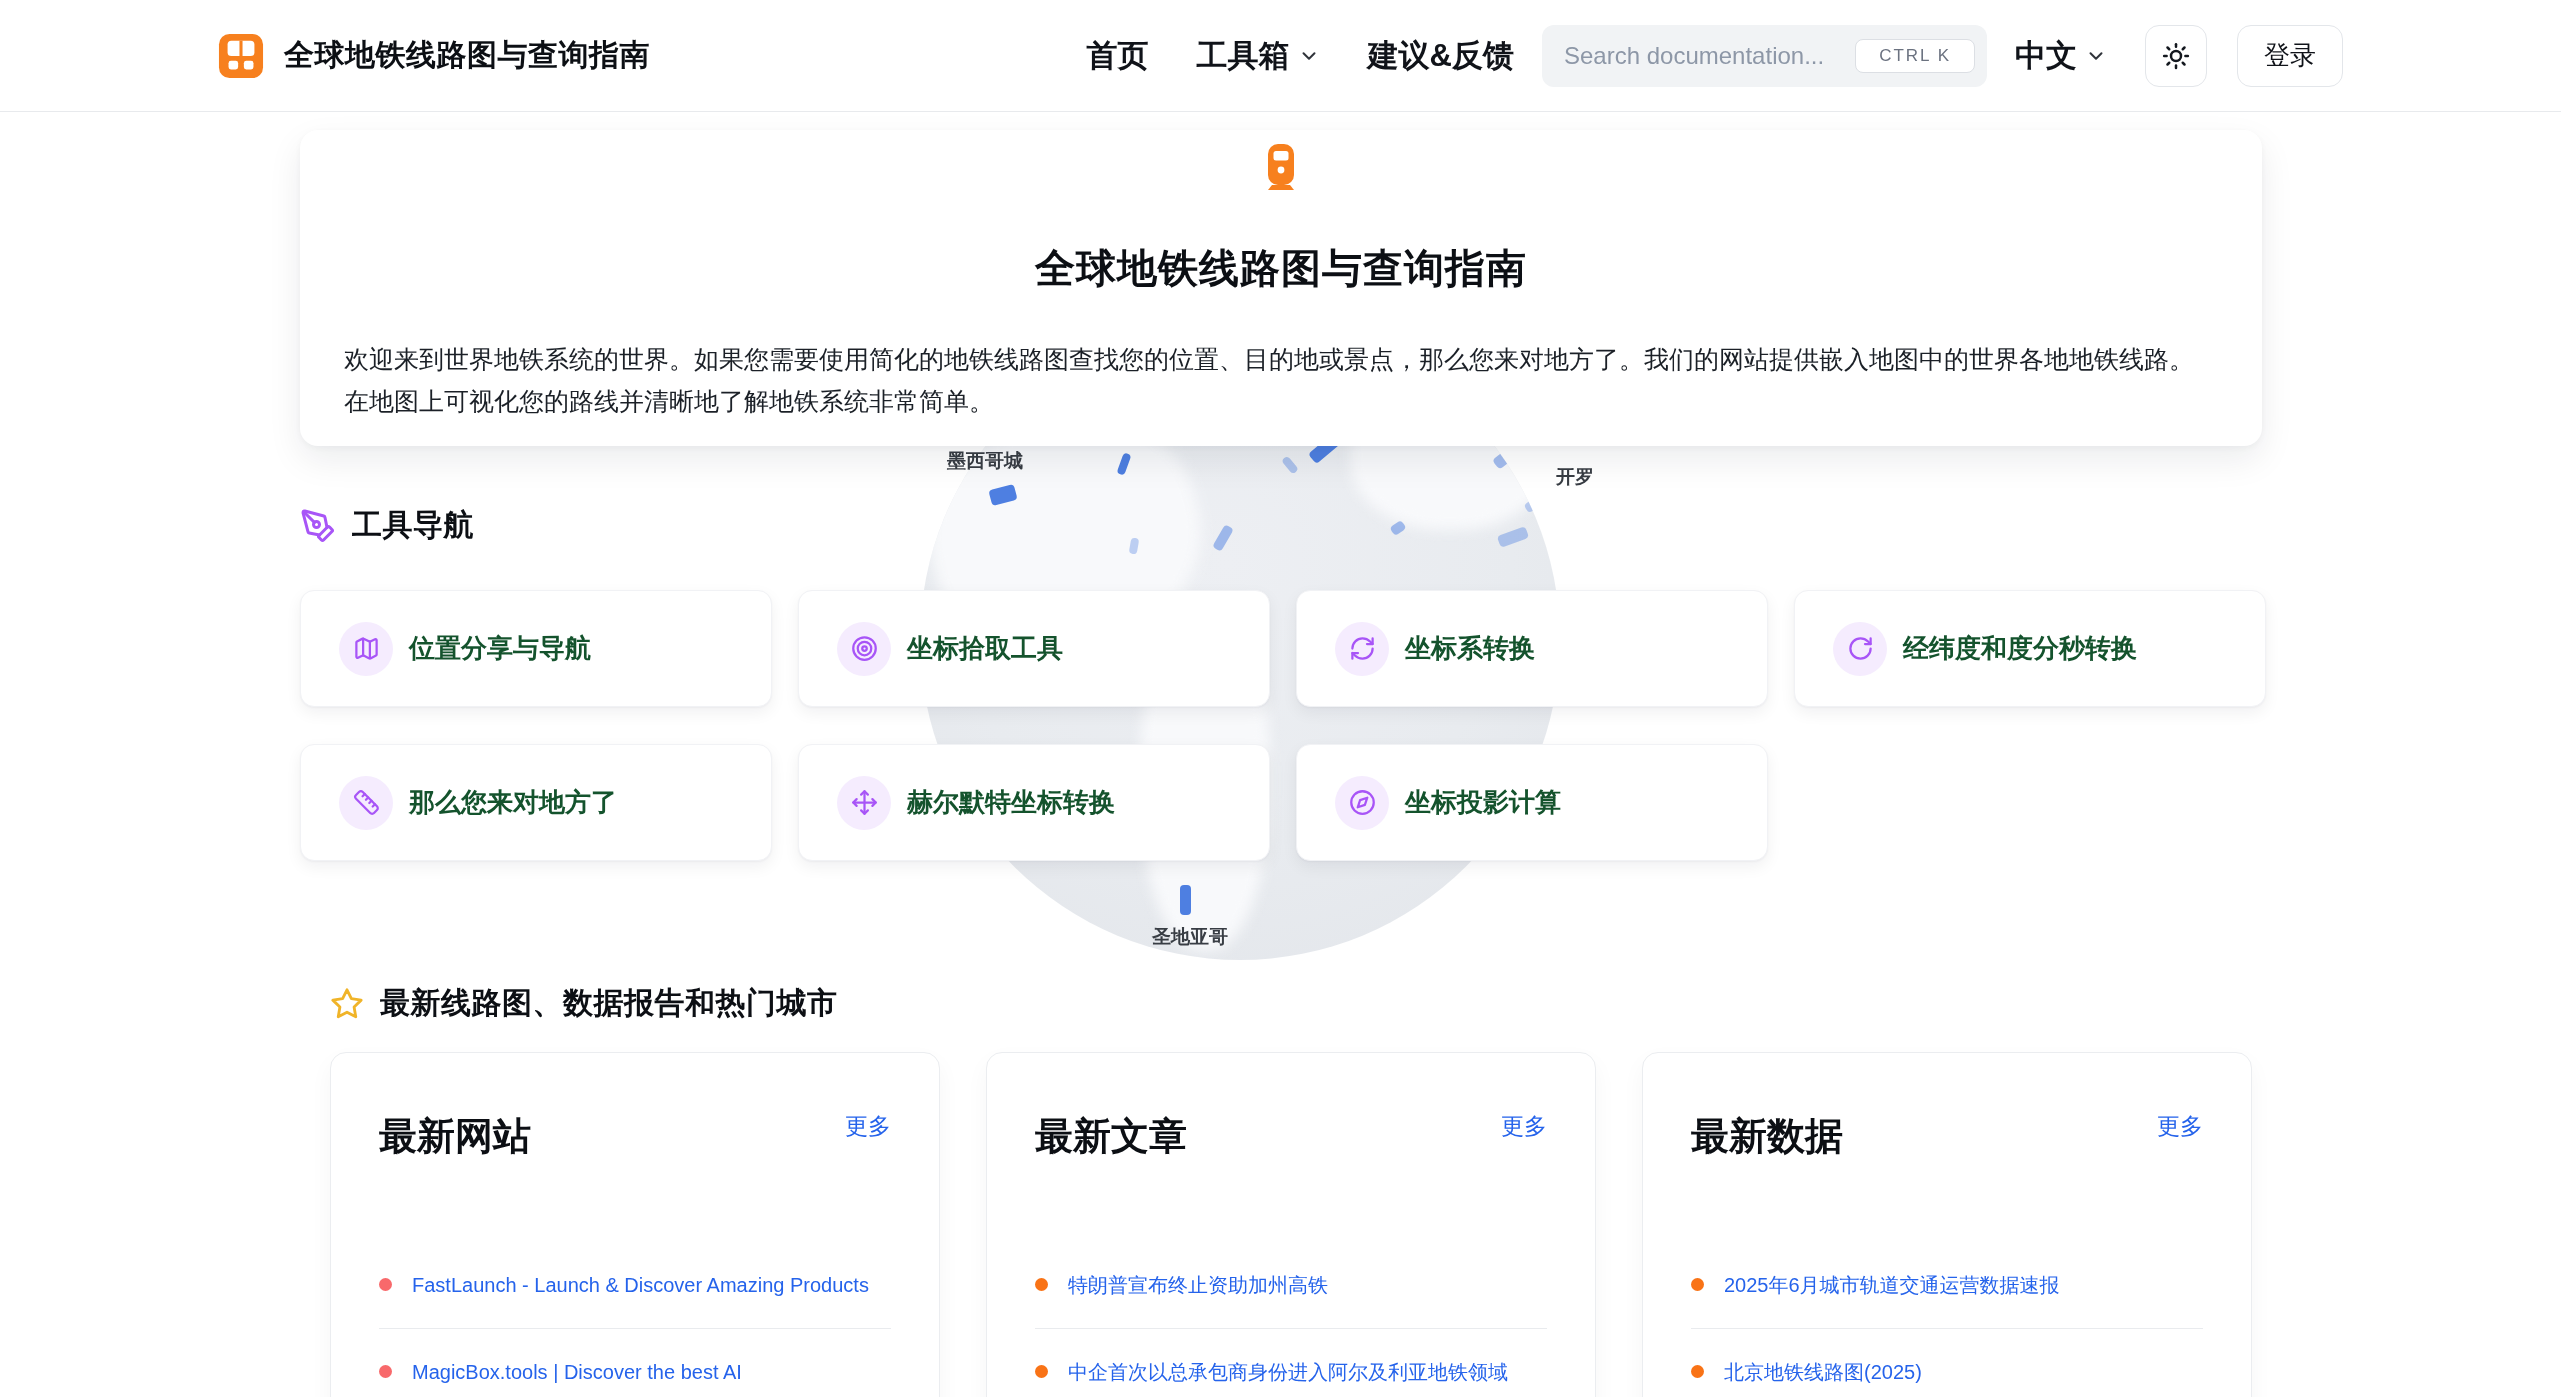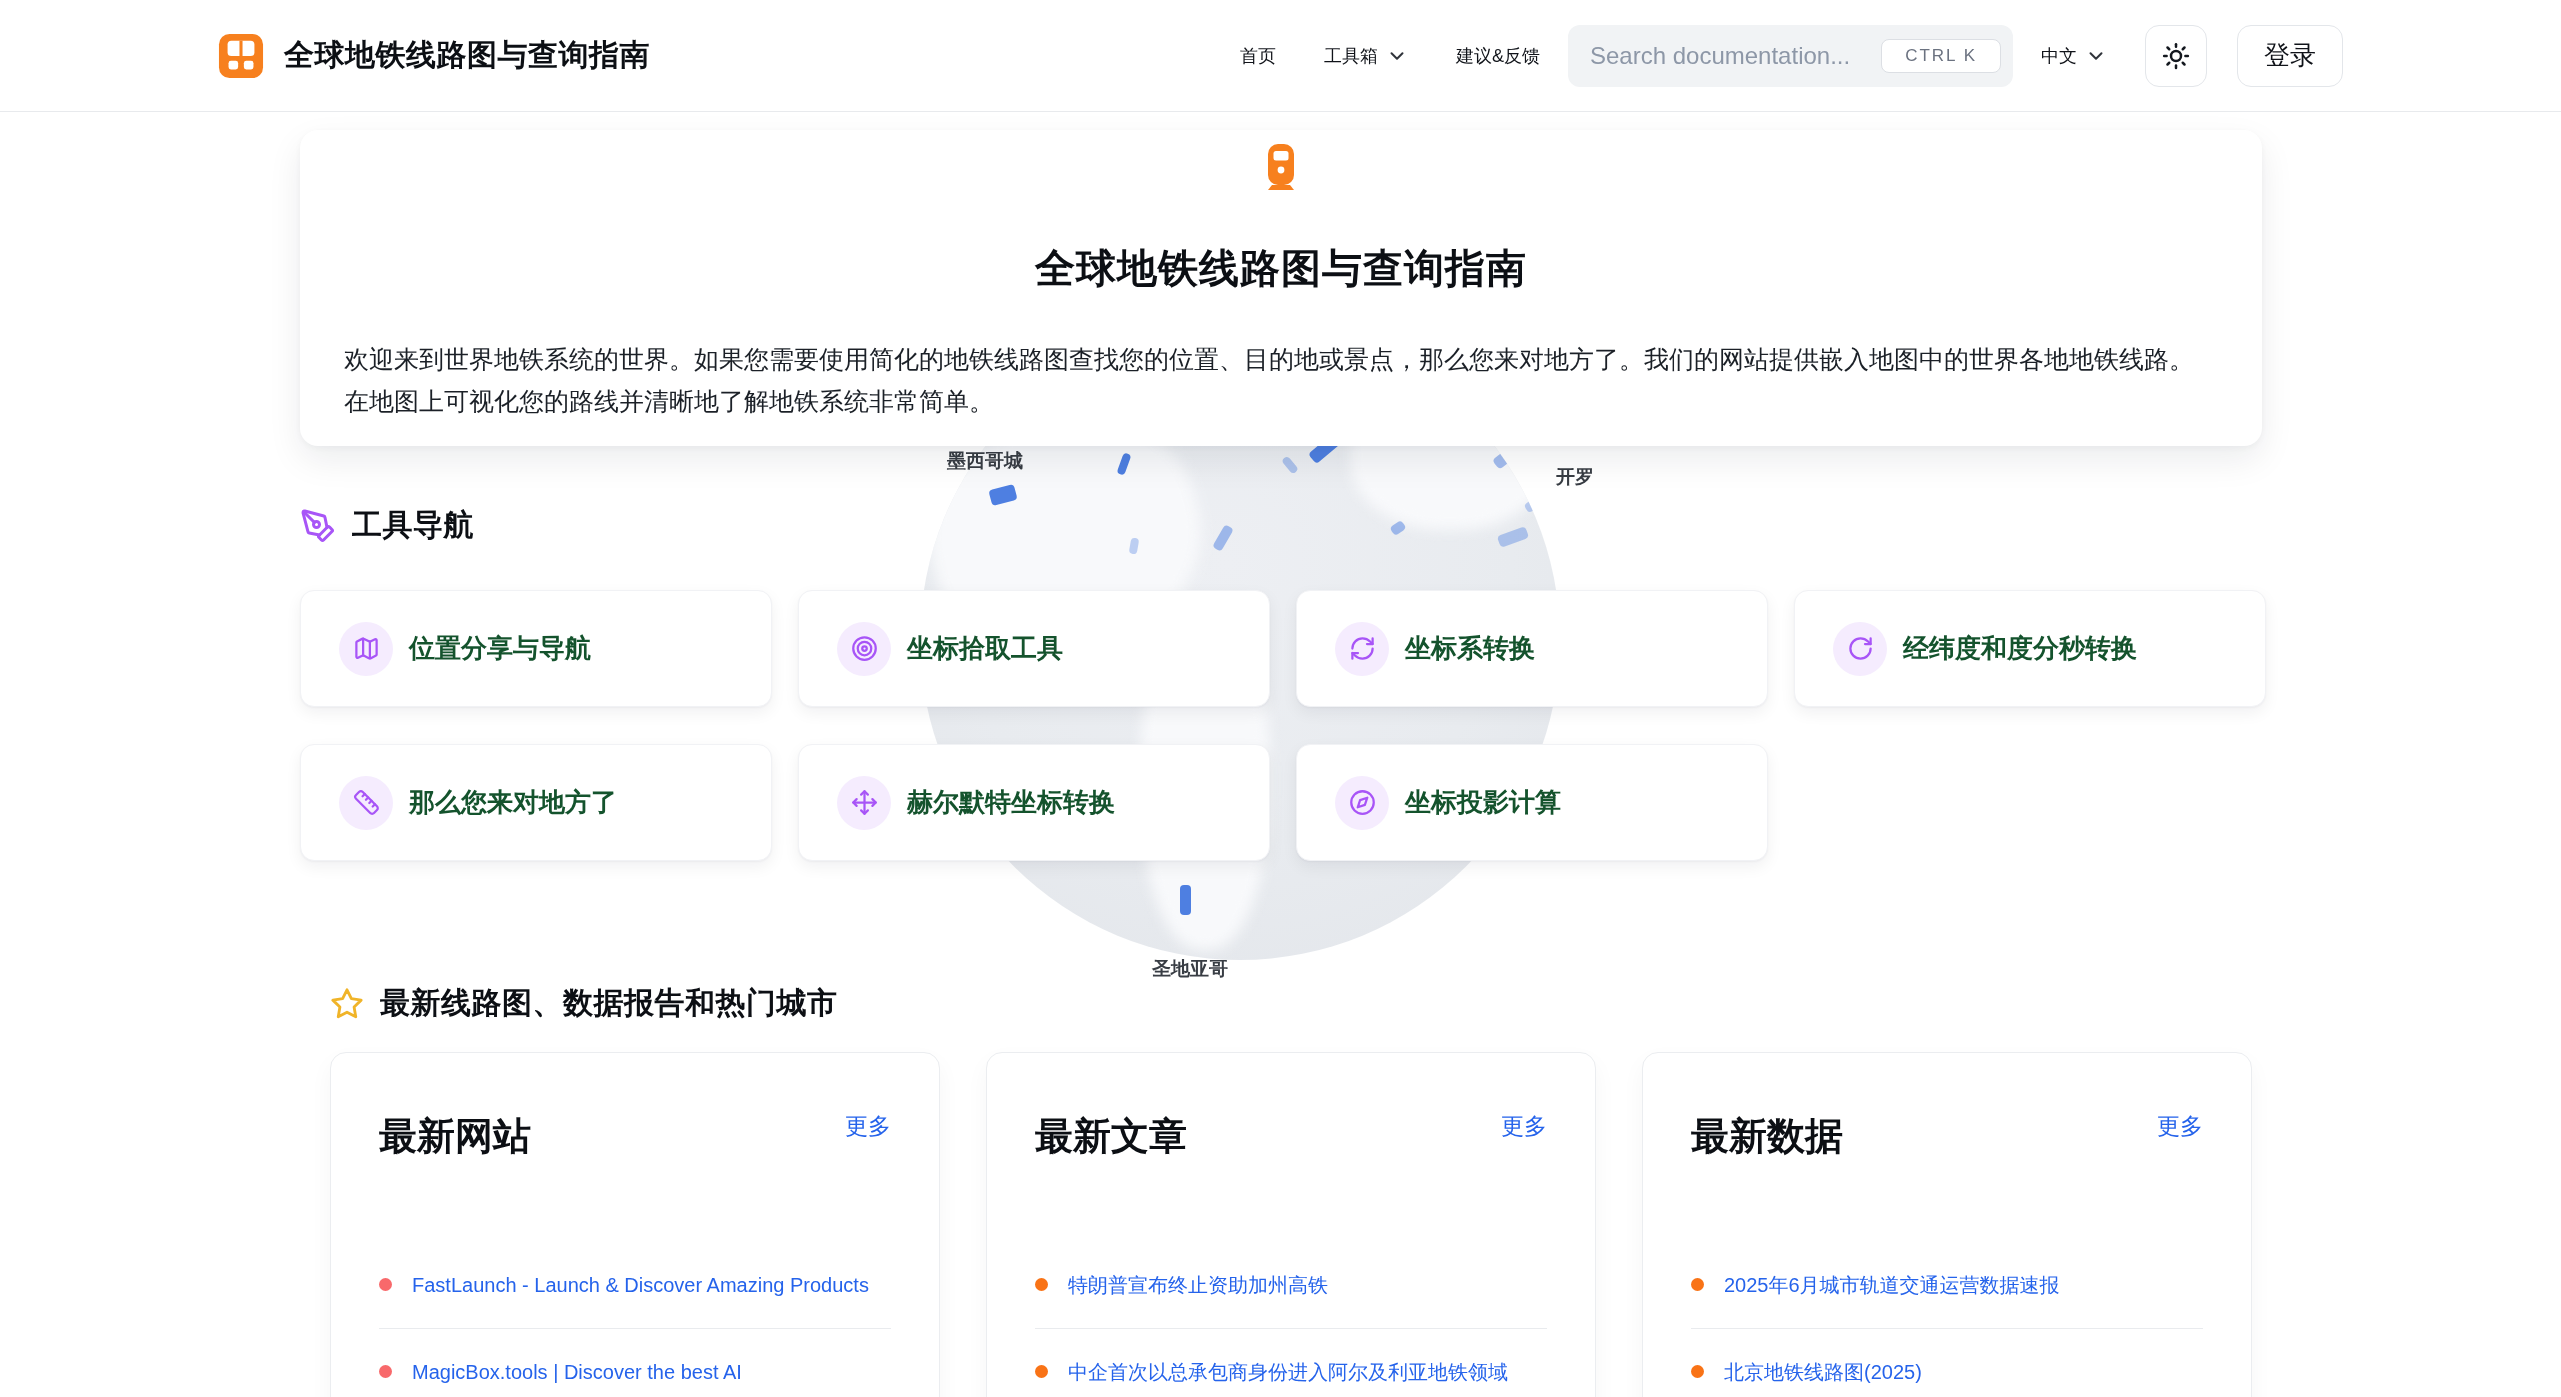--- a/index.html
+++ b/index.html
@@ -7,21 +7,21 @@
   body { font-family:"Liberation Sans","DejaVu Sans",sans-serif; color:#14181f; }
   .stage { position:relative; width:2561px; height:1397px; overflow:hidden; background:#ffffff; }
 
   
   .navbar { position:absolute; top:0; left:0; right:0; height:112px; background:#fff;
             border-bottom:1px solid #e8eaed; display:flex; align-items:center;
             padding:0 218px; z-index:5; }
   .brand { display:flex; align-items:center; gap:20px; }
   .brand-title { font-size:30px; font-weight:700; color:#0c0f14; letter-spacing:.5px; }
   .nav-right { margin-left:auto; display:flex; align-items:center; }
-  .nav-link { font-size:18px; color:#101319; cursor:pointer; display:flex; align-items:center; gap:8px; }
+  .nav-link { font-size:31px; color:#101319; cursor:pointer; display:flex; align-items:center; gap:8px;font-weight:bold; }
   .nav-link + .nav-link { margin-left:48px; }
   .chev { width:22px; height:22px; stroke:#30343b; stroke-width:2.2; fill:none;
           stroke-linecap:round; stroke-linejoin:round; }
   .search-wrap { position:relative; margin-left:28px; width:445px; height:62px; }
   .search-input { width:100%; height:100%; border:none; outline:none; background:#f1f3f5;
                   border-radius:12px; padding:0 130px 0 22px; font-size:24px; color:#3c4654;
                   font-family:inherit; }
   .search-input::placeholder { color:#8d97a7; }
   .kbd-badge { position:absolute; right:12px; top:14px; height:34px; padding:0 23px;
                background:#fff; border:1px solid #dcdfe4; border-radius:8px;
@@ -162,21 +162,21 @@
     <div class="mk" style="left:591px; top:119px; width:42px; height:14px; transform:rotate(-38deg);"></div>
     <div class="mk" style="left:605px; top:180px; width:16px; height:10px; transform:rotate(-30deg); opacity:.35;"></div>
     <div class="mk" style="left:578px; top:211px; width:30px; height:12px; transform:rotate(-20deg); opacity:.4;"></div>
     <div class="mk" style="left:471px; top:203px; width:14px; height:10px; transform:rotate(-35deg); opacity:.5;"></div>
     <div class="mk" style="left:210px; top:218px; width:8px;  height:16px; transform:rotate(10deg); opacity:.35;"></div>
     <div class="mk" style="left:260px; top:565px; width:11px; height:30px;"></div>
   </div>
 
   <span class="city-label" style="left:947px;  top:448px;">墨西哥城</span>
   <span class="city-label" style="left:1556px; top:464px;">开罗</span>
-  <span class="city-label" style="left:1152px; top:956px;">圣地亚哥</span>
+  <span class="city-label" style="left:1152px; top:924px;">圣地亚哥</span>
 
   <section class="hero">
     <span class="hero-icon">
       <svg width="34" height="50" viewBox="0 0 34 50">
         <rect x="4" y="1" width="26" height="41" rx="10" fill="#f7801e"></rect>
         <rect x="9.5" y="8" width="15" height="9.5" rx="2.5" fill="#ffffff"></rect>
         <circle cx="17" cy="27" r="3.4" fill="#ffffff"></circle>
         <path d="M8 42 L26 42 L30 47 L4 47 Z" fill="#f7801e"></path>
       </svg>
     </span>

